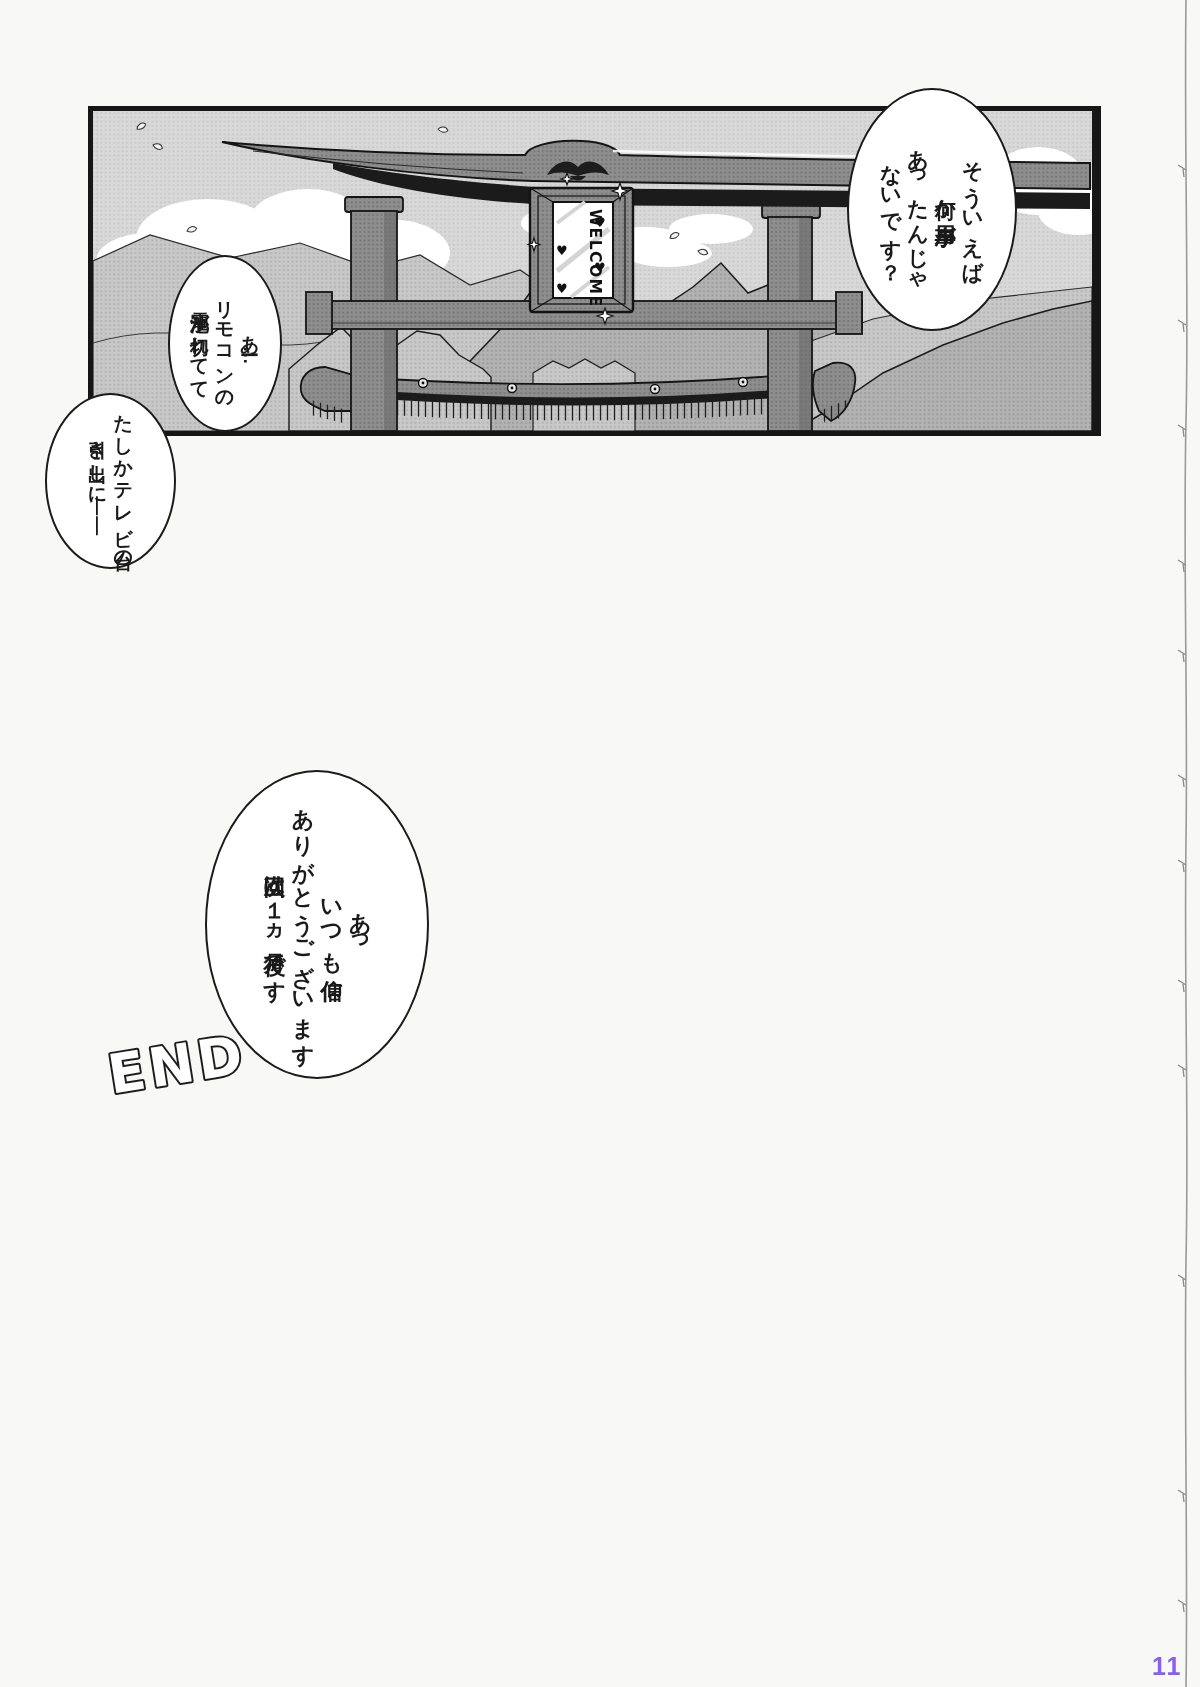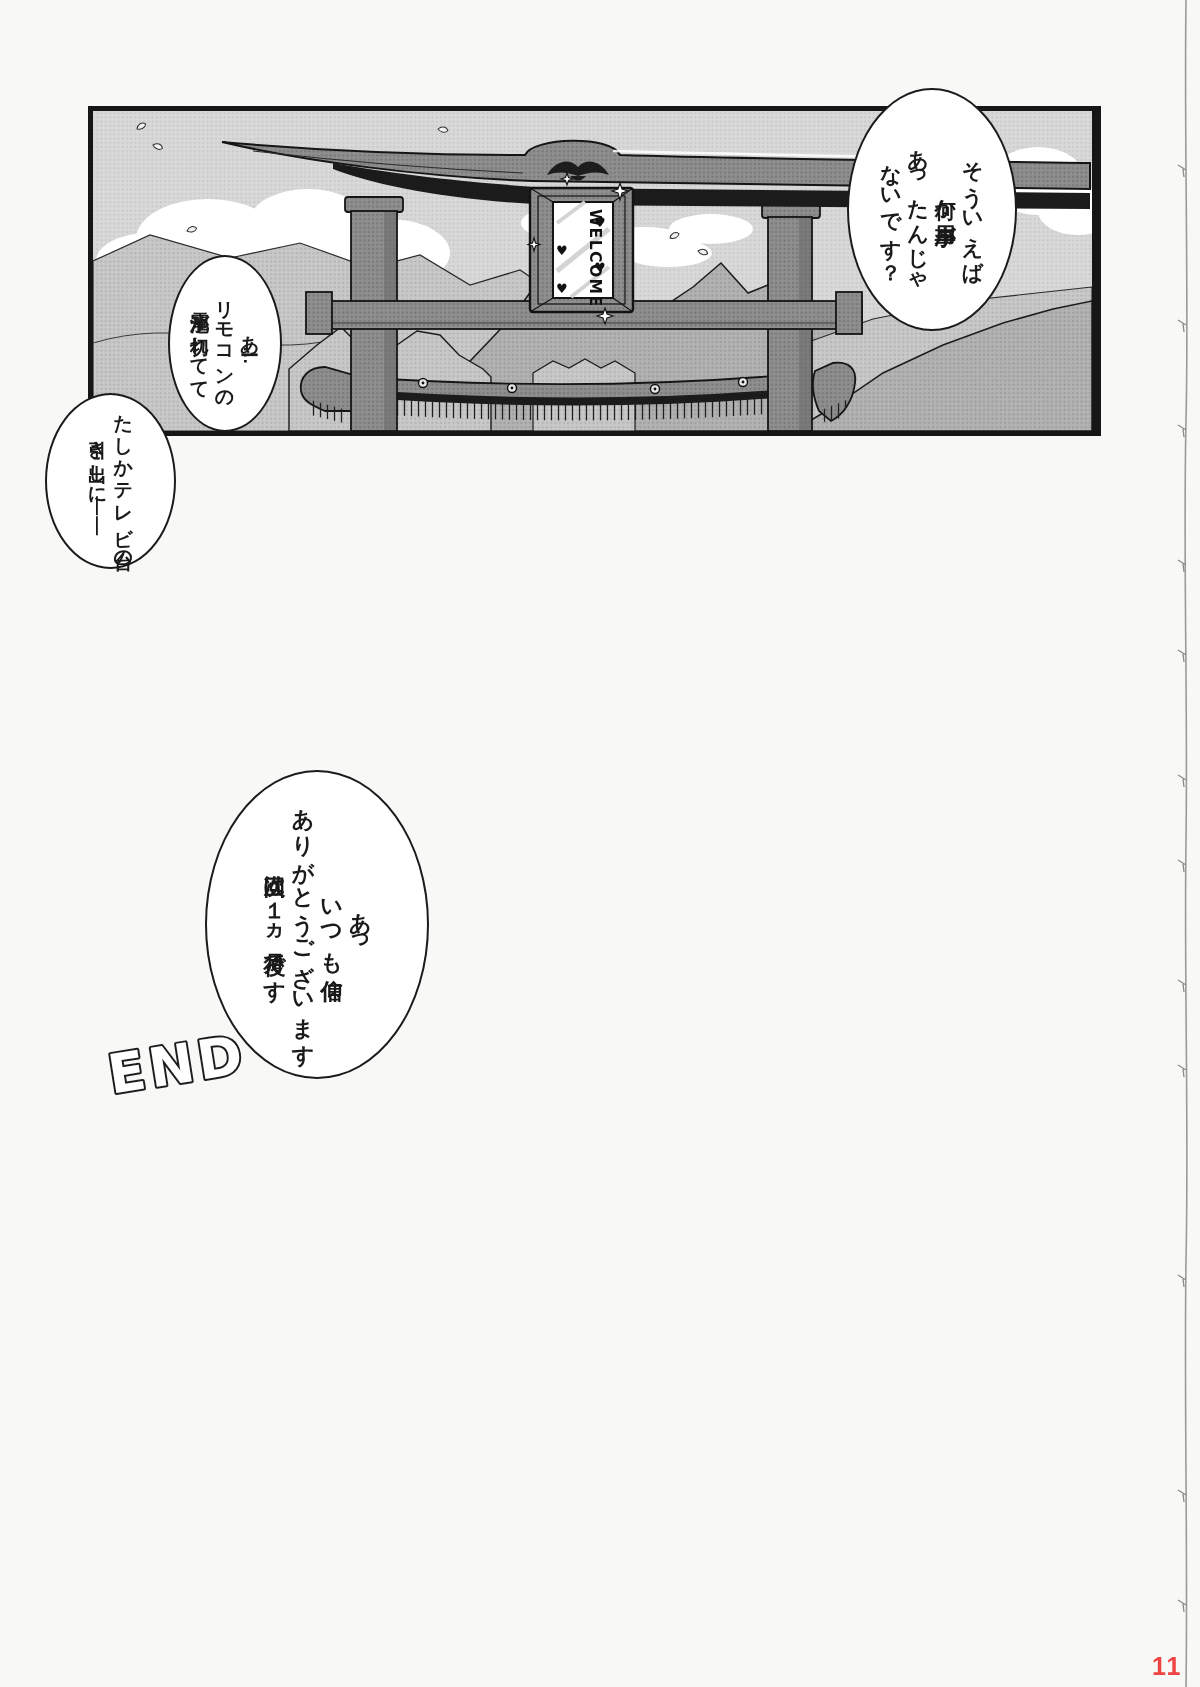--- a/index.html
+++ b/index.html
@@ -42,21 +42,21 @@
   .b2 .vtext{font-size:19px;line-height:1.32;}
   .b3{left:45px;top:393px;width:127px;height:172px;}
   .b3 .vtext{font-size:19px;line-height:1.35;}
   .b4{left:205px;top:770px;width:220px;height:305px;}
   .b4 .vtext{font-size:22px;line-height:1.3;}
   
   .end-stamp{position:absolute;left:90px;top:1010px;z-index:4;}
   
   .page-number{
     position:absolute;left:1152px;top:1652px;
-    font-size:25px;font-weight:bold;color:#ef4444;
+    font-size:25px;font-weight:bold;color:#8b5cf6;
     letter-spacing:2px;
   }
   
   .page-edge{position:absolute;right:0;top:0;height:1687px;width:34px;z-index:1;}
 </style>
 </head>
 <body>
 
 <div class="page">
 

